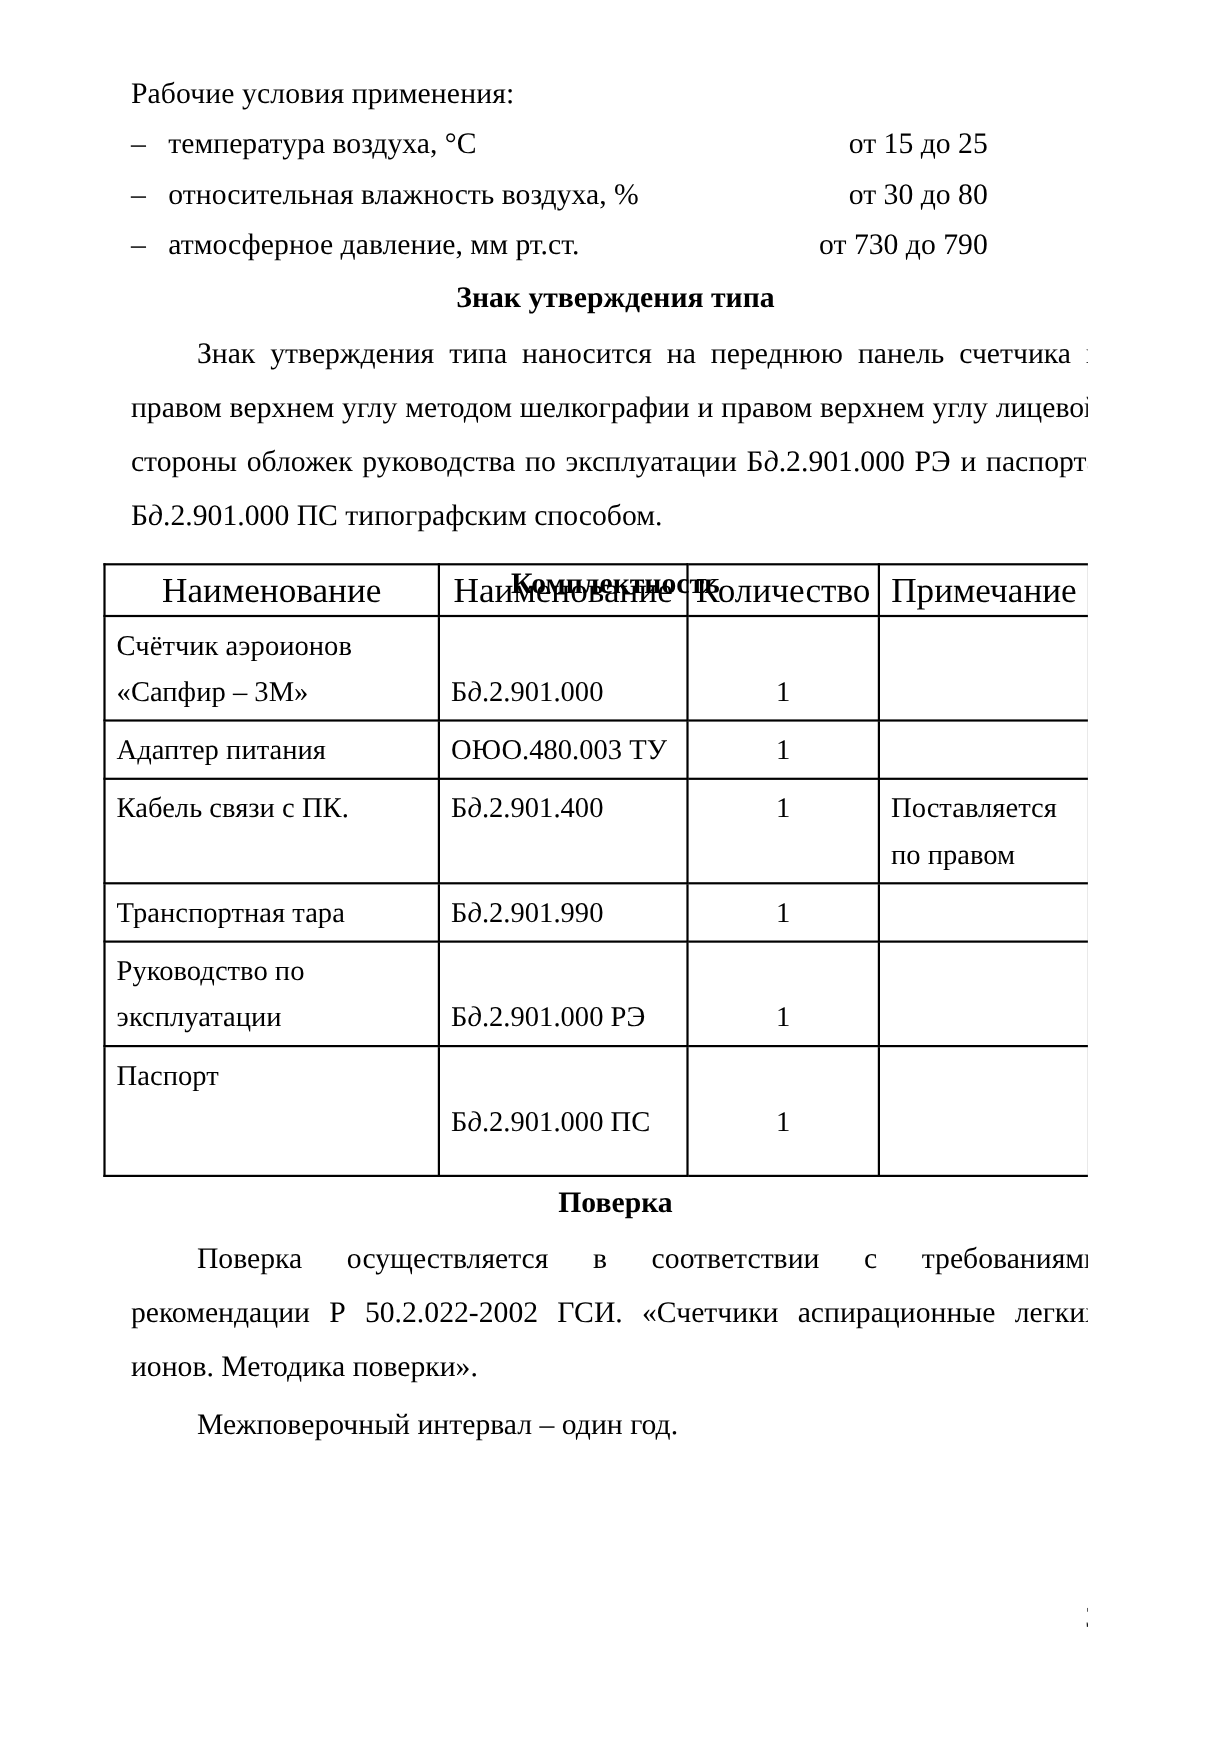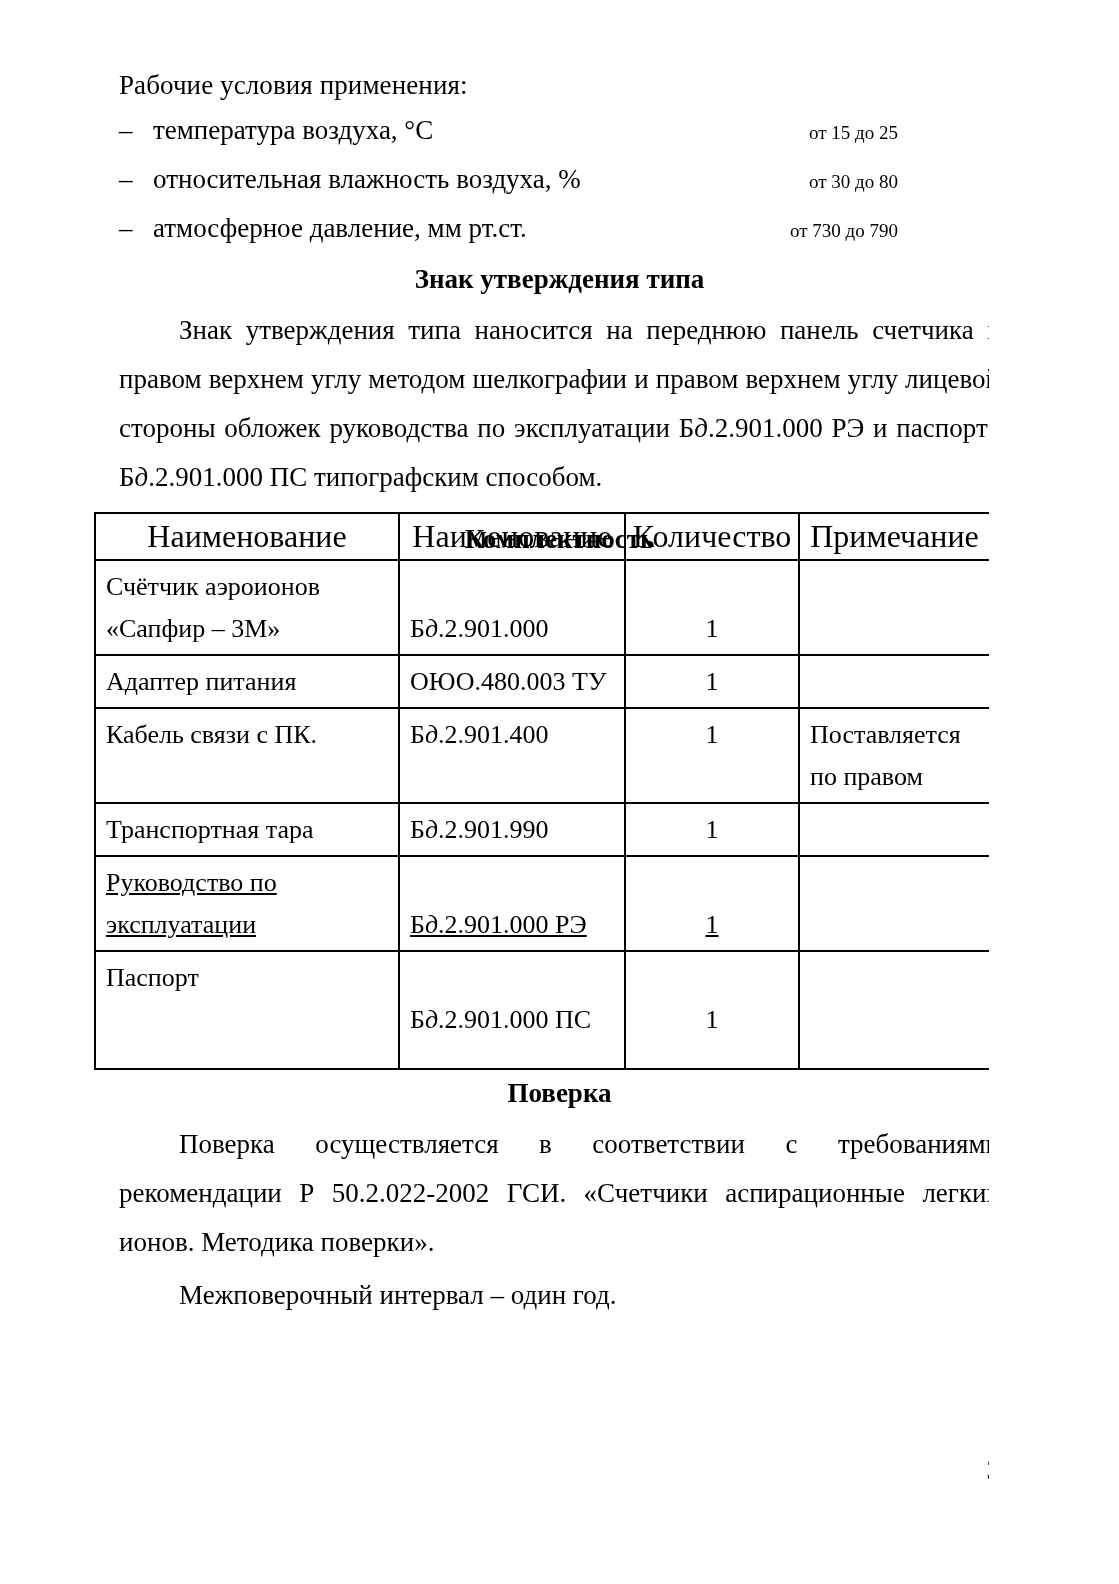--- a/index.html
+++ b/index.html
@@ -47,21 +47,21 @@
     width: 34px;
     flex: 0 0 34px;
     font-size: 27px;
   }
   .cond-label {
     flex: 0 0 auto;
   }
   .cond-value {
     margin-left: auto;
     padding-right: 102px;
-    font-size: 19px;
+    font-size: 27px;
   }
 
   h2.section-heading {
     font-size: 27px;
     font-weight: bold;
     text-align: center;
     margin: 4px 0 6px 0;
     line-height: 42px;
   }
 
@@ -233,21 +233,21 @@
             <div class="cell-pad"><span>Б</span><span class="it">д</span><span>.2.901.990</span></div>
           </td>
           <td class="c3 cell-center">
             <div class="cell-pad"><span>1</span></div>
           </td>
           <td class="c4">
             <div class="cell-pad"><span></span></div>
           </td>
         </tr>
 
-        <tr style="height:78px;text-decoration:underline;">
+        <tr style="height:78px;">
           <td class="c1">
             <div class="cell-pad">
               <span class="two-line">Руководство по</span>
               <span class="two-line">эксплуатации</span>
             </div>
           </td>
           <td class="c2">
             <div class="cell-pad">
               <span class="blank-line"></span>
               <span>Б</span><span class="it">д</span><span>.2.901.000 РЭ</span>

